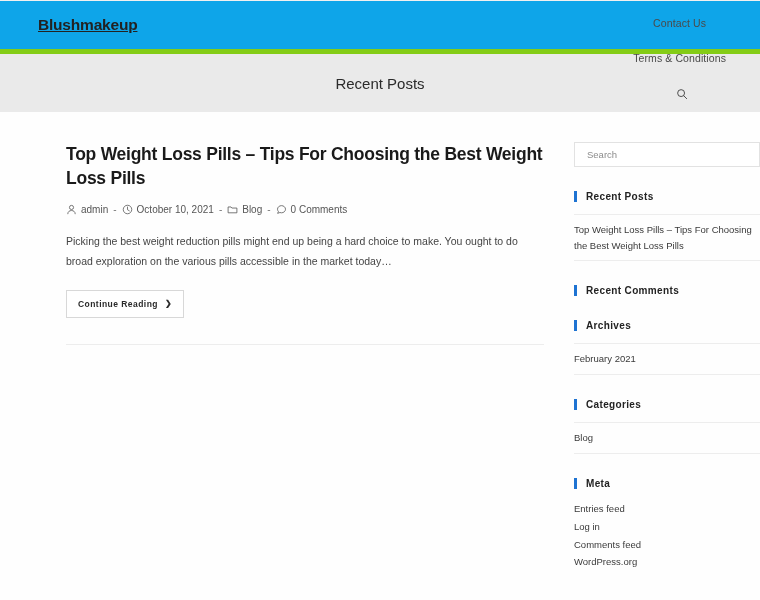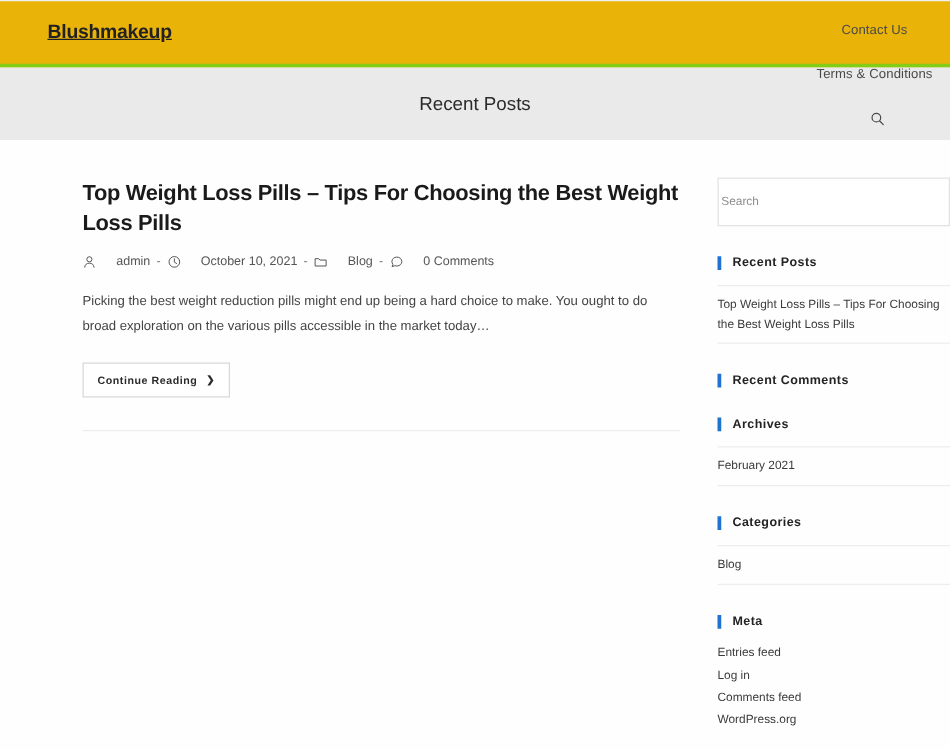--- a/index.html
+++ b/index.html
@@ -9,25 +9,25 @@
     background: #fefefe;
     font-family: "Liberation Sans", sans-serif;
     color: #333;
   }
   body { overflow: hidden; }
 
   
   .site-header {
     height: 54px;
     border-top: 1px solid #f0f0f0;
-    border-bottom: 3px solid #84cc16;
-    display: flex;
-    align-items: center;
-    padding: 0 14px 0 38px;
-    background: #eab308;
+    border-bottom: 5px solid #84cc16;
+    display: flex;
+    align-items: center;
+    padding: 0 34px 0 38px;
+    background: #0ea5e9;
   }
   .site-logo {
     font-size: 15.5px;
     font-weight: 700;
     color: #222;
     letter-spacing: -0.2px;
     white-space: nowrap;
   }
   .main-nav {
     margin-left: auto;
@@ -95,21 +95,21 @@
     align-items: center;
     flex-wrap: wrap;
     margin-top: 14px;
     font-size: 10px;
     color: #555;
     gap: 0;
   }
   .meta-item {
     display: inline-flex;
     align-items: center;
-    gap: 16px;
+    gap: 4px;
     color: #555;
     text-decoration: none;
   }
   .meta-sep {
     padding: 0 5px;
     color: #777;
   }
   .meta-icon {
     display: inline-flex;
     align-items: center;
@@ -144,24 +144,24 @@
   .post-divider {
     margin-top: 26px;
     height: 1px;
     background: #ededed;
     width: 478px;
   }
 
   
   .search-box {
     width: 100%;
-    height: 39px;
+    height: 25px;
     border: 1px solid #e2e2e2;
     background: #fff;
-    padding: 0 2px;
+    padding: 0 12px;
     font-size: 9.5px;
     color: #555;
     font-family: "Liberation Sans", sans-serif;
     outline: none;
   }
   .search-box::placeholder { color: #8c8c8c; }
 
   .widget { margin-top: 24px; }
   .widget-title {
     display: flex;

